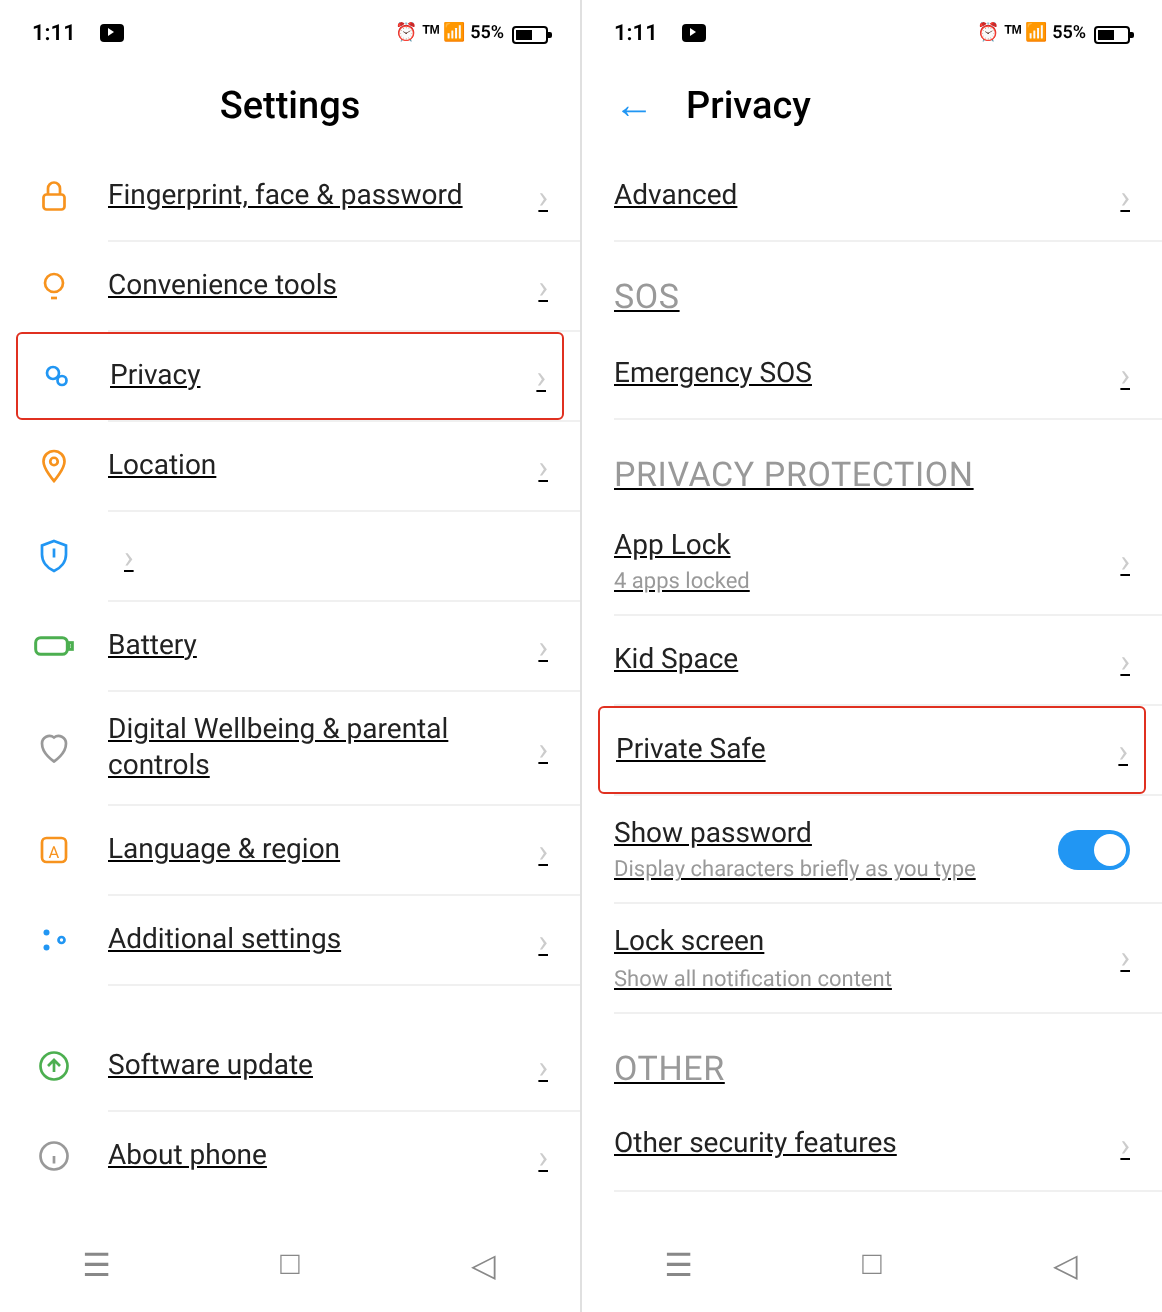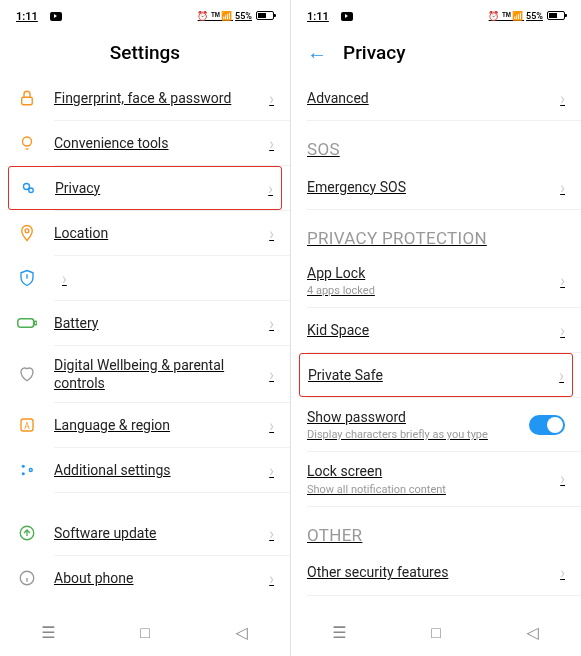--- a/index.html
+++ b/index.html
@@ -1,22 +1,22 @@
 <!DOCTYPE html>
 <html><head>
 <meta charset="utf-8">
 <style>
 * { margin: 0; padding: 0; box-sizing: border-box; font-family: -apple-system, BlinkMacSystemFont, "Segoe UI", Roboto, sans-serif; }
 body { background: #fff; width: 581px; height: 656px; display: flex; position: relative; }
 .screen { width: 290px; height: 656px; background: #fff; position: relative; }
 .divider { width: 1px; height: 656px; background: #e0e0e0; }
 
 .statusbar { height: 28px; display: flex; justify-content: space-between; align-items: center; padding: 4px 16px 0; font-size: 11px; font-weight: 600; color: #000; }
-.status-left { display: flex; align-items: center; gap: 12px; text-decoration: underline; }
-.status-right { display: flex; align-items: flex-start; gap: 2px; font-size: 9px; text-decoration: underline; }
+.status-left { display: flex; align-items: center; gap: 12px; }
+.status-right { display: flex; align-items: flex-end; gap: 2px; font-size: 9px; }
 .yt-icon { width: 12px; height: 9px; background: #000; border-radius: 2px; position: relative; }
 .yt-icon::after { content: ''; position: absolute; left: 4px; top: 2px; border-left: 3px solid #fff; border-top: 2px solid transparent; border-bottom: 2px solid transparent; }
 .battery-icon { width: 18px; height: 9px; border: 1px solid #000; border-radius: 2px; position: relative; margin-left: 2px; }
 .battery-icon::before { content: ''; position: absolute; left: 1px; top: 1px; bottom: 1px; width: 8px; background: #000; }
 .battery-icon::after { content: ''; position: absolute; right: -3px; top: 2px; width: 2px; height: 3px; background: #000; border-radius: 0 1px 1px 0; }
 
 .header { height: 48px; display: flex; align-items: center; padding: 0 16px; }
 .header.center { justify-content: center; }
 .header-title { font-size: 19px; font-weight: 500; color: #000; }
 .back-arrow { margin-right: 16px; color: #2196f3; font-size: 20px; }

